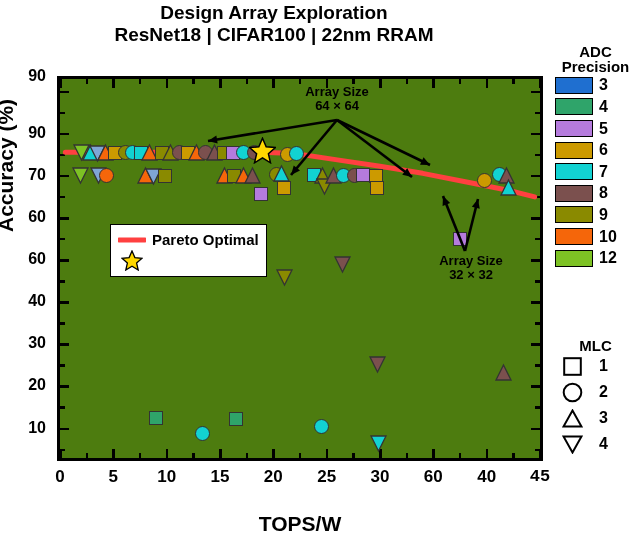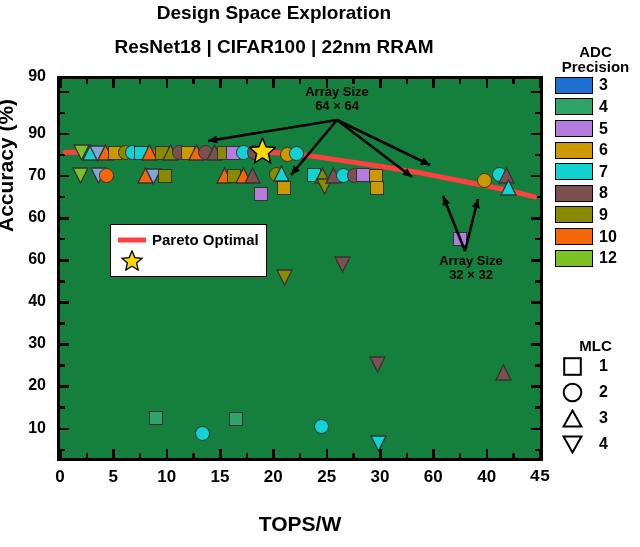--- a/index.html
+++ b/index.html
@@ -1,24 +1,24 @@
 <!DOCTYPE html>
 <html><head>
 <meta charset="utf-8">
 <style>
   html,body{margin:0;padding:0;background:#fff;}
   body{width:640px;height:547px;font-family:"Liberation Sans",sans-serif;overflow:hidden;}
   #root{position:relative;width:640px;height:547px;}
 
   .ttl{position:absolute;left:0;width:548px;text-align:center;font-weight:bold;color:#000;}
   #title-main{top:2px;font-size:19px;}
-  #title-sub{top:36px;font-size:19px;text-align:center;}
+  #title-sub{top:24px;font-size:19px;text-align:center;}
 
   #plot-area{position:absolute;left:57px;top:76px;width:486px;height:385px;
-             border:3px solid #000;box-sizing:border-box;background:#15803d;}
+             border:3px solid #000;box-sizing:border-box;background:#4d7c0f;}
 
   .tickl{position:absolute;background:#000;}
   .ylabtx{position:absolute;right:0;font-size:16px;font-weight:bold;color:#000;text-align:right;width:46px;}
   .xlabtx{position:absolute;font-size:17px;font-weight:bold;color:#000;text-align:center;width:40px;}
 
   #ylabel{position:absolute;left:-6px;top:232px;font-size:21px;font-weight:bold;color:#000;
           transform:rotate(-90deg);transform-origin:left top;white-space:nowrap;}
   #xlabel{position:absolute;left:57px;top:512px;width:486px;text-align:center;
           font-size:21px;font-weight:bold;color:#000;}
 
@@ -47,21 +47,21 @@
   #mlc-legend{position:absolute;left:551px;top:338px;width:89px;}
   .mlcrow{display:flex;align-items:center;height:26px;}
   .mlckey{width:42px;display:flex;align-items:center;justify-content:center;}
   .mlcn{font-size:16px;font-weight:bold;color:#000;margin-left:6px;}
 </style>
 </head>
 <body>
 
 <div id="root">
 
-  <div class="ttl" id="title-main">Design Space Exploration</div>
+  <div class="ttl" id="title-main">Design Array Exploration</div>
   <div class="ttl" id="title-sub">ResNet18 | CIFAR100 | 22nm RRAM</div>
 
   <div id="ylabel">Accuracy (%)</div>
   <div id="xlabel">TOPS/W</div>
 
   <div id="ytick-labels">
       <div class="ylabtx" style="left: 0px; top: 418.522px;">10</div>
       <div class="ylabtx" style="left: 0px; top: 376.411px;">20</div>
       <div class="ylabtx" style="left: 0px; top: 334.3px;">30</div>
       <div class="ylabtx" style="left: 0px; top: 292.189px;">40</div>

